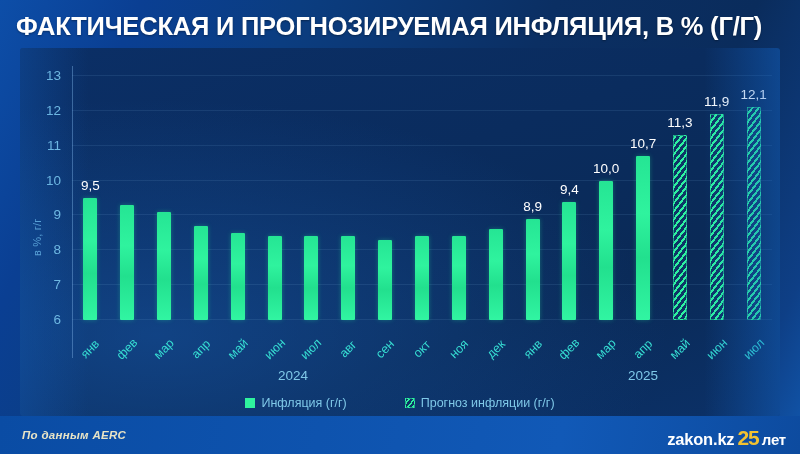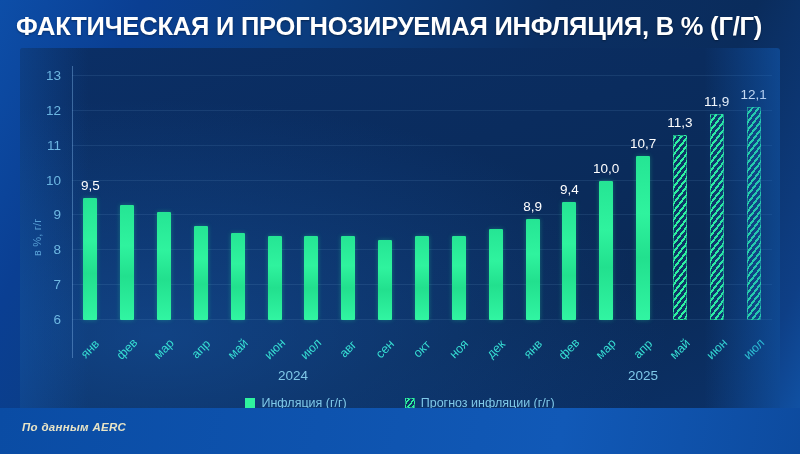--- a/index.html
+++ b/index.html
@@ -163,21 +163,21 @@
     background-image: repeating-linear-gradient(-52deg,
         #2df2a0 0px, #2df2a0 1.5px,
         rgba(14,52,102,.9) 1.5px, rgba(14,52,102,.9) 4px);
     border: 1px solid rgba(45,242,160,.6);
   }
 
   
   #footer {
     position: absolute;
     left: 0; right: 0; bottom: 0;
-    height: 46px;
+    height: 38px;
     background: linear-gradient(100deg, #0a4ca4 0%, #0e53ae 40%, #1159b7 70%, #0d4b9f 100%);
     margin-top: 12px;
   }
   #source {
     position: absolute;
     left: 22px; top: 13px;
     font-size: 11.5px;
     font-style: italic;
     font-weight: bold;
     color: #e8e4c6;
@@ -338,13 +338,18 @@
         <span class="swatch hatch"></span>
         <span>Прогноз инфляции (г/г)</span>
       </div>
     </div>
 <div class="yearcap" style="left: 273.053px;">2024</div>
     <div class="yearcap" style="left: 623.053px;">2025</div>
   </div>
 
 <div id="footer">
   <div id="source">По данным AERC</div>
+  <div id="logo">
+    <span>zakon.kz</span>
+    <span class="num">25</span>
+    <span class="years">лет</span>
+  </div>
 </div>
 
 </body></html>

